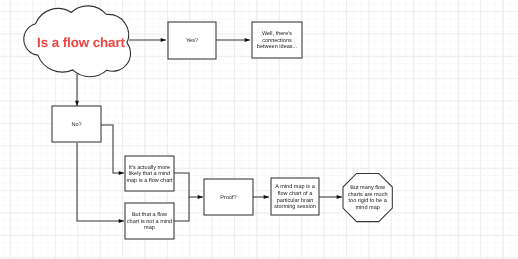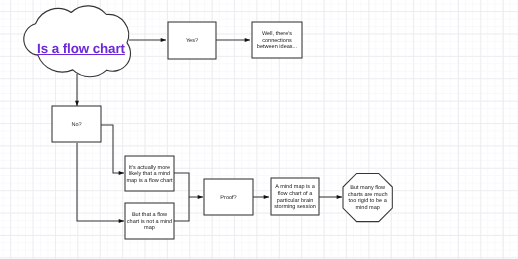--- a/index.html
+++ b/index.html
@@ -55,21 +55,21 @@
       <rect x="168" y="22" width="48" height="37" fill="#ffffff" stroke="#353535" stroke-width="1.05"></rect>
       <rect x="252" y="22" width="50" height="36" fill="#ffffff" stroke="#353535" stroke-width="1.05"></rect>
       <rect x="52" y="106" width="49" height="36" fill="#ffffff" stroke="#353535" stroke-width="1.05"></rect>
       <rect x="125" y="156" width="49" height="35" fill="#ffffff" stroke="#353535" stroke-width="1.05"></rect>
       <rect x="125" y="203" width="49" height="36" fill="#ffffff" stroke="#353535" stroke-width="1.05"></rect>
       <rect x="204" y="179" width="49" height="36" fill="#ffffff" stroke="#353535" stroke-width="1.05"></rect>
       <rect x="271" y="178" width="48" height="37" fill="#ffffff" stroke="#353535" stroke-width="1.05"></rect>
       <polygon points="356.5575,173.5 378.7425,173.5 392.3,187.0575 392.3,208.0425 378.7425,221.6 356.5575,221.6 343,208.0425 343,187.0575" fill="#ffffff" stroke="#353535" stroke-width="1.05"></polygon>
     </svg>
   <div id="labels">
-      <div class="nodelabel cloudtext" title="Is a flow chart a mind map?" style="color: #6d28d9; left: 26px; top: 15px; width: 110px; height: 69px; text-decoration: underline;">
+      <div class="nodelabel cloudtext" title="Is a flow chart a mind map?" style="color: #ef4444; left: 26px; top: 9px; width: 110px; height: 69px;">
         <span><span>Is a flow chart</span><br></span>
       </div>
       <div class="nodelabel small" title="Yes?" style="color: rgb(27, 27, 27); left: 168px; top: 23px; width: 48px; height: 37px;">
         <span><span>Yes?</span></span>
       </div>
       <div class="nodelabel small" title="Well, there's connections between ideas..." style="color: rgb(27, 27, 27); left: 252px; top: 23px; width: 50px; height: 36px;">
         <span><span>Well, there's</span><br><span>connections</span><br><span>between ideas...</span></span>
       </div>
       <div class="nodelabel small" title="No?" style="color: rgb(27, 27, 27); left: 52px; top: 107px; width: 49px; height: 36px;">
         <span><span>No?</span></span>

